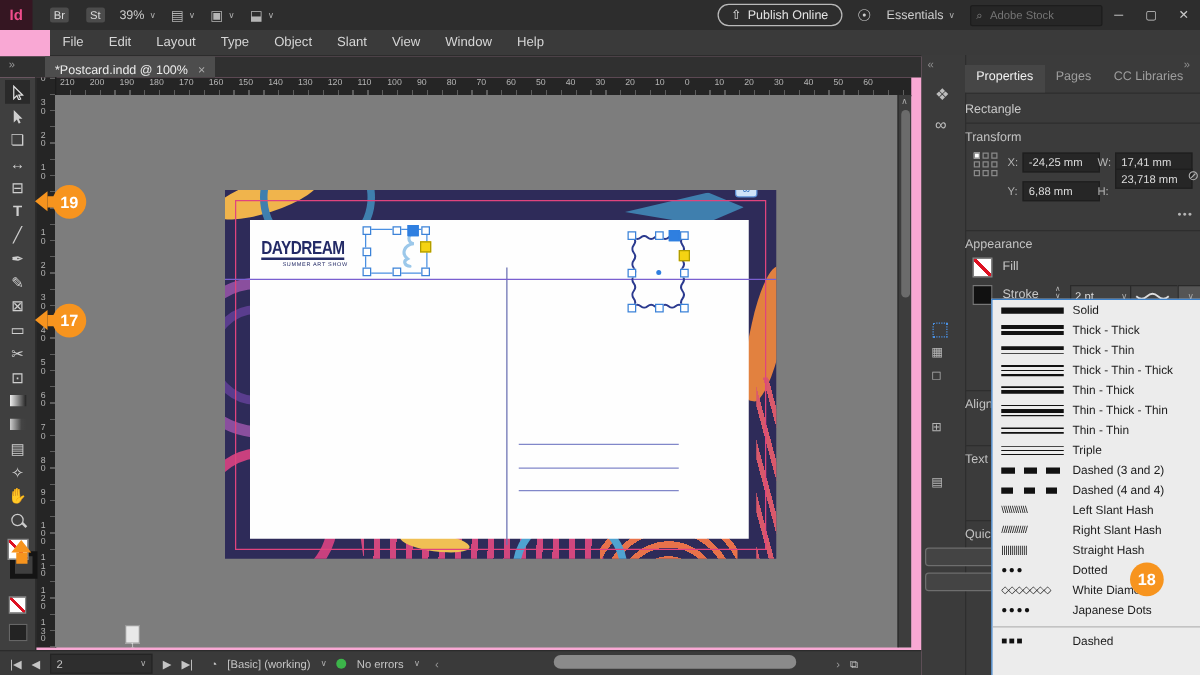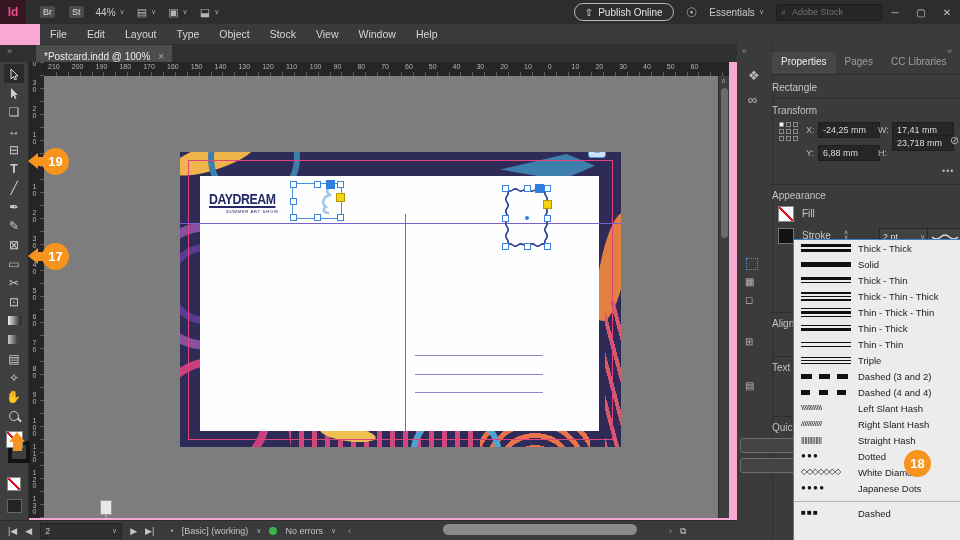--- a/index.html
+++ b/index.html
@@ -88,21 +88,21 @@
   .sectitle{color:#c2c2c2;font-size:10px;}
   .divider{position:absolute;left:35px;width:188px;height:1px;background:#2e2e2e;}
   .field{position:absolute;height:14px;background:#262626;border:1px solid #1e1e1e;color:#ddd;font-size:9px;display:flex;align-items:center;padding:0 4px;}
   .flabel{position:absolute;font-size:9px;color:#b5b5b5;}
   #refgrid{position:absolute;left:7px;top:0;display:grid;grid-template-columns:repeat(3,5px);grid-template-rows:repeat(3,5px);gap:2px;}
   #refgrid i{background:#3b3b3b;border:1px solid #8a8a8a;}
   #refgrid i.on{background:#fff;}
   .appr-sw{position:absolute;width:14px;height:14px;}
   .stroke-sw{background:#111;border:1px solid #777;}
   #stepper{position:absolute;display:flex;flex-direction:column;font-size:6px;color:#bbb;line-height:5px;}
-  .dropbtn{position:absolute;height:15px;background:#424242;border:1px solid #2a2a2a;display:flex;align-items:center;font-size:9px;color:#ddd;padding:0 3px;gap:3px;margin-left:23px;}
+  .dropbtn{position:absolute;height:15px;background:#424242;border:1px solid #2a2a2a;display:flex;align-items:center;font-size:9px;color:#ddd;padding:0 3px;gap:3px;}
   .micro{font-size:10px;color:#b5b5b5;position:absolute;left:8px;}
   .blue-corners{position:absolute;left:9px;width:10px;height:10px;border:1px dotted #4a90e2;}
   .qbtn{position:absolute;left:3px;width:70px;height:13px;border:1px solid #6e6e6e;border-radius:3px;background:#444;}
 
   
   #strokedd{left:793px;top:239px;width:167px;height:301px;background:#ececec;border:1px solid #3c80c8;z-index:50;overflow:hidden;}
   .stroke-row{display:flex;align-items:center;height:16px;padding-left:7px;gap:7px;}
   .stroke-row.sel{background:#c2c2c2;}
   .sp{width:50px;flex:none;display:flex;align-items:center;}
   .spl{width:50px;}
@@ -139,21 +139,21 @@
 </head>
 <body>
 
 <div id="stage">
 
   <div id="topbar" class="abs">
     <div id="idlogo">Id</div>
     <span class="appchip">Br</span>
     <span class="appchip">St</span>
     <span class="tb-item">
-      <span>44%</span>
+      <span>39%</span>
         <span class="chev">∨</span>
     </span>
     <span class="tb-item">
       <span class="tb-ico">▤</span>
       <span class="chev">∨</span>
     </span>
     <span class="tb-item">
       <span class="tb-ico">▣</span>
       <span class="chev">∨</span>
     </span>
@@ -178,21 +178,21 @@
     <span class="winbtn">▢</span>
     <span class="winbtn">✕</span>
   </div>
 
   <div id="menubar" class="abs">
       <span class="menu-item">File</span>
       <span class="menu-item">Edit</span>
       <span class="menu-item">Layout</span>
       <span class="menu-item">Type</span>
       <span class="menu-item">Object</span>
-      <span class="menu-item">Stock</span>
+      <span class="menu-item">Slant</span>
       <span class="menu-item">View</span>
       <span class="menu-item">Window</span>
       <span class="menu-item">Help</span>
     </div>
 
   <div id="tabrow" class="abs">
     <span id="toolbar-collapse">»</span>
     <div id="doctab">
       <span>*Postcard.indd @ 100%</span>
       <span style="color:#aaa;">×</span>
@@ -448,53 +448,53 @@
     <div class="divider" style="top:372px;"></div>
     <div class="prow sectitle" style="top:378px;">Quick</div>
     <div class="qbtn" style="top:394px;"></div>
     <div class="qbtn" style="top:414px;"></div>
   </div>
 
   <div id="strokedd" class="abs">
     <div>
         <div class="stroke-row">
           <span class="sp">
+            <i class="spl sp-solid"></i>
+          </span>
+          <span class="srlabel">Solid</span>
+        </div>
+        <div class="stroke-row">
+          <span class="sp">
             <i class="spl sp-thick-thick"></i>
           </span>
           <span class="srlabel">Thick - Thick</span>
         </div>
         <div class="stroke-row">
           <span class="sp">
-            <i class="spl sp-solid"></i>
-          </span>
-          <span class="srlabel">Solid</span>
-        </div>
-        <div class="stroke-row">
-          <span class="sp">
             <i class="spl sp-thick-thin"></i>
           </span>
           <span class="srlabel">Thick - Thin</span>
         </div>
         <div class="stroke-row">
           <span class="sp">
             <i class="spl sp-thick-thin-thick"></i>
           </span>
           <span class="srlabel">Thick - Thin - Thick</span>
         </div>
         <div class="stroke-row">
           <span class="sp">
+            <i class="spl sp-thin-thick"></i>
+          </span>
+          <span class="srlabel">Thin - Thick</span>
+        </div>
+        <div class="stroke-row">
+          <span class="sp">
             <i class="spl sp-thin-thick-thin"></i>
           </span>
           <span class="srlabel">Thin - Thick - Thin</span>
-        </div>
-        <div class="stroke-row">
-          <span class="sp">
-            <i class="spl sp-thin-thick"></i>
-          </span>
-          <span class="srlabel">Thin - Thick</span>
         </div>
         <div class="stroke-row">
           <span class="sp">
             <i class="spl sp-thin-thin"></i>
           </span>
           <span class="srlabel">Thin - Thin</span>
         </div>
         <div class="stroke-row">
           <span class="sp">
             <i class="spl sp-triple"></i>

